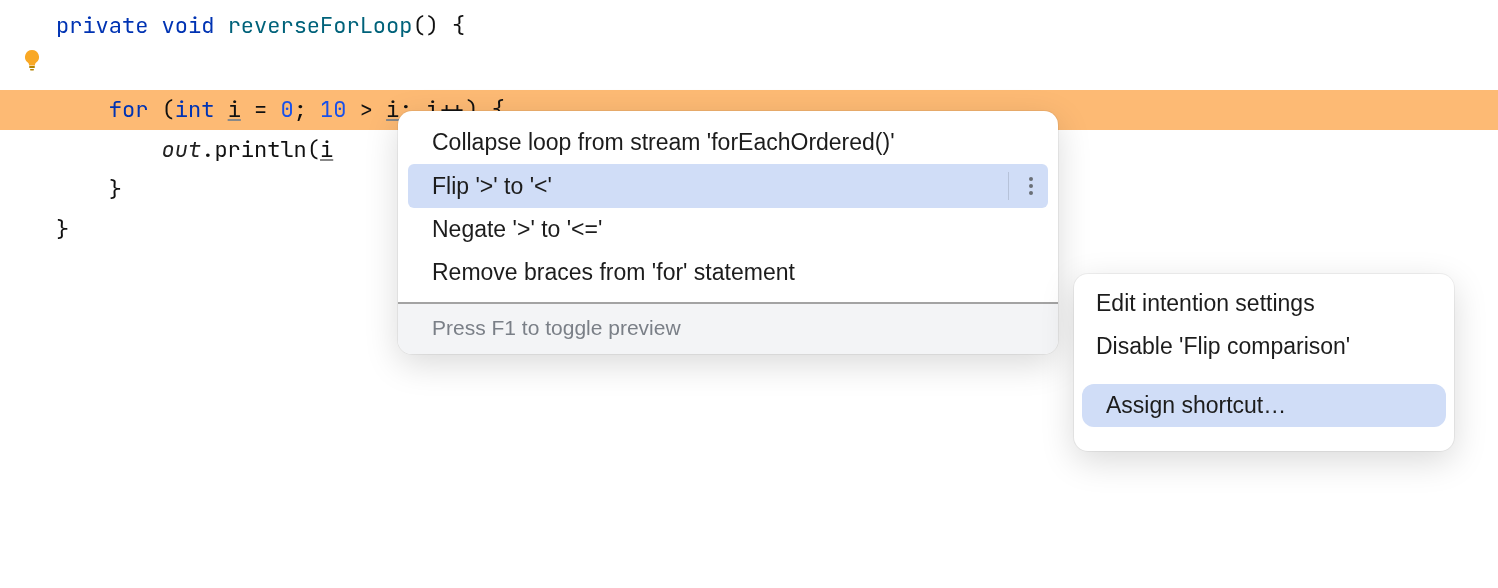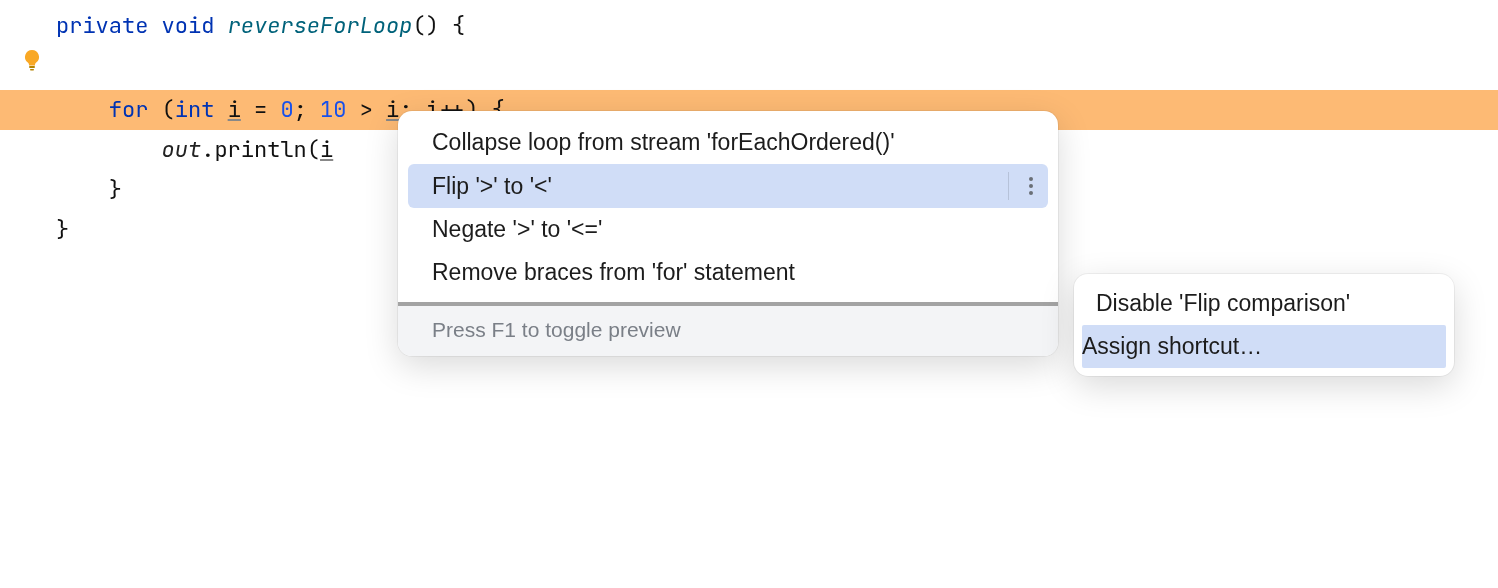--- a/index.html
+++ b/index.html
@@ -26,21 +26,21 @@
     margin-top: 44px;
   }
   .gutter-bulb {
     position: absolute;
     left: 20px;
     top: 48px;
     width: 24px;
     height: 24px;
   }
   .kw { color: #0033b3; }
-  .fn { color: #00627a; font-style: italic; }
+  .fn { color: #00627a; }
   .num { color: #1750eb; }
   .obj { font-style: italic; color:#222; }
   .var-u { text-decoration: underline; text-decoration-color:#888; }
   .plain { color:#111; }
 
   .popup {
     position: absolute;
     background: #ffffff;
     border-radius: 14px;
     box-shadow: 0 10px 34px rgba(0,0,0,0.15), 0 0 0 1px rgba(0,0,0,0.05);
@@ -83,37 +83,37 @@
     justify-content: center;
   }
   .more-dots span {
     width:4px; height:4px; background:#6a6f77; border-radius:50%;
   }
   .popup-footer {
     background:#f3f4f6;
     padding: 12px 24px 14px 34px;
     color:#7a7f87;
     font-size: 21px;
-    border-top:4px solid #a3a3a3;
+    border-top:2px solid #a3a3a3;
   }
 
   .submenu-popup {
     left: 1074px;
     top: 274px;
     width: 380px;
     padding: 8px 0;
   }
   .submenu-item {
     padding: 8px 22px;
   }
   .submenu-item.selected {
     background:#d0ddf7;
-    border-radius:2px;
-    margin: 0 8px;
-    padding: 8px 0;
+    border-radius:12px;
+    margin: 16px 8px;
+    padding: 8px 24px;
   }
 </style>
 </head>
 <body>
 
 <div class="gutter-bulb">
   <svg viewBox="0 0 24 24" width="24" height="24">
     <path d="M12 2a7 7 0 0 0-4.2 12.6c.7.5 1.2 1.4 1.2 2.4v.5h6v-.5c0-1 .5-1.9 1.2-2.4A7 7 0 0 0 12 2z" fill="#f9a825"></path>
     <rect x="9" y="18" width="6" height="2" rx="1" fill="#b58400"></rect>
     <rect x="10" y="21" width="4" height="1.5" rx="0.75" fill="#b58400"></rect>
@@ -145,15 +145,16 @@
         <span>Negate '&gt;' to '&lt;='</span>
       </div>
     <div class="intention-item">
         <span>Remove braces from 'for' statement</span>
       </div>
   </div>
   <div class="popup-footer">Press F1 to toggle preview</div>
 </div>
 
 <div class="popup submenu-popup">
+  <div class="submenu-item"><span>Edit intention settings</span></div>
   <div class="submenu-item"><span>Disable 'Flip comparison'</span></div>
   <div class="submenu-item selected"><span>Assign shortcut…</span></div>
 </div>
 
 </body></html>

